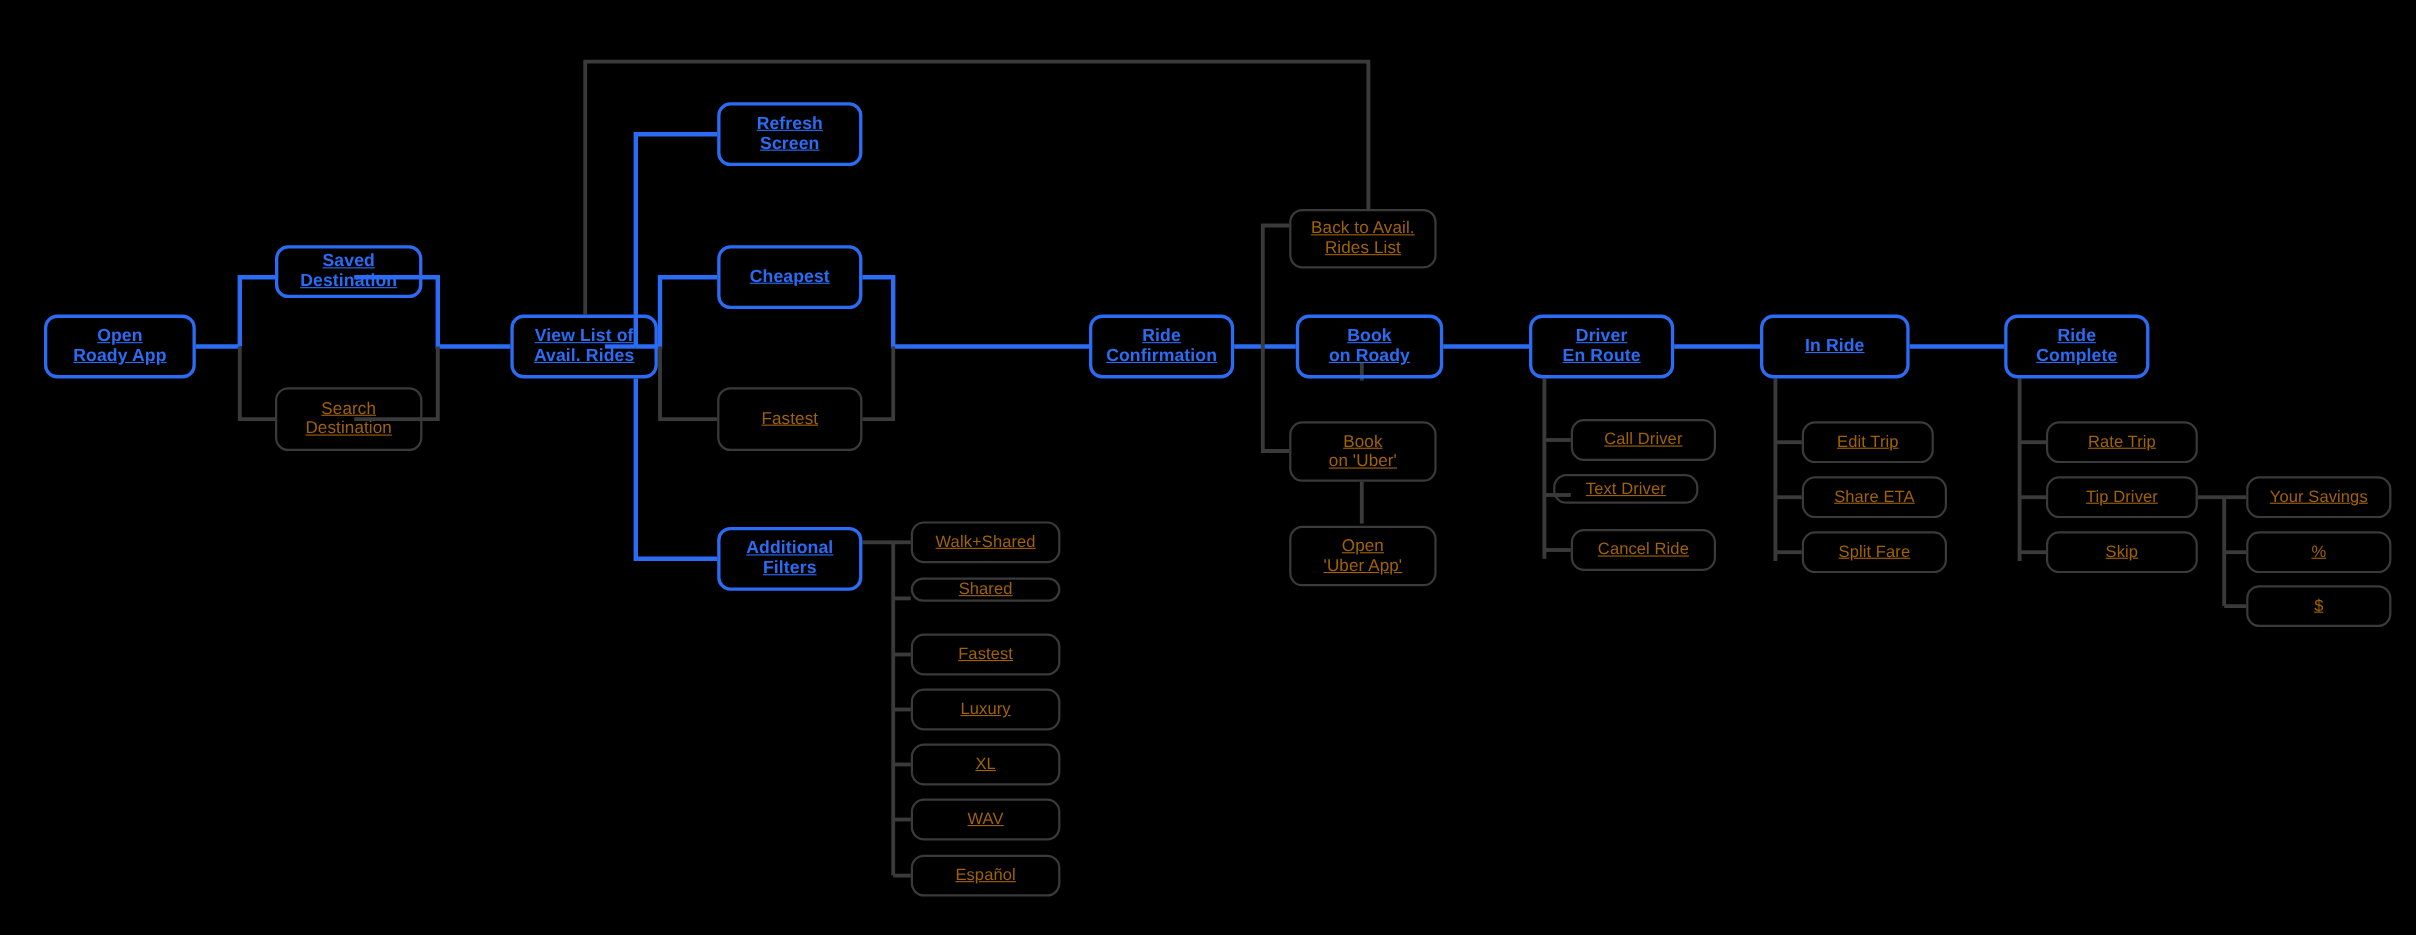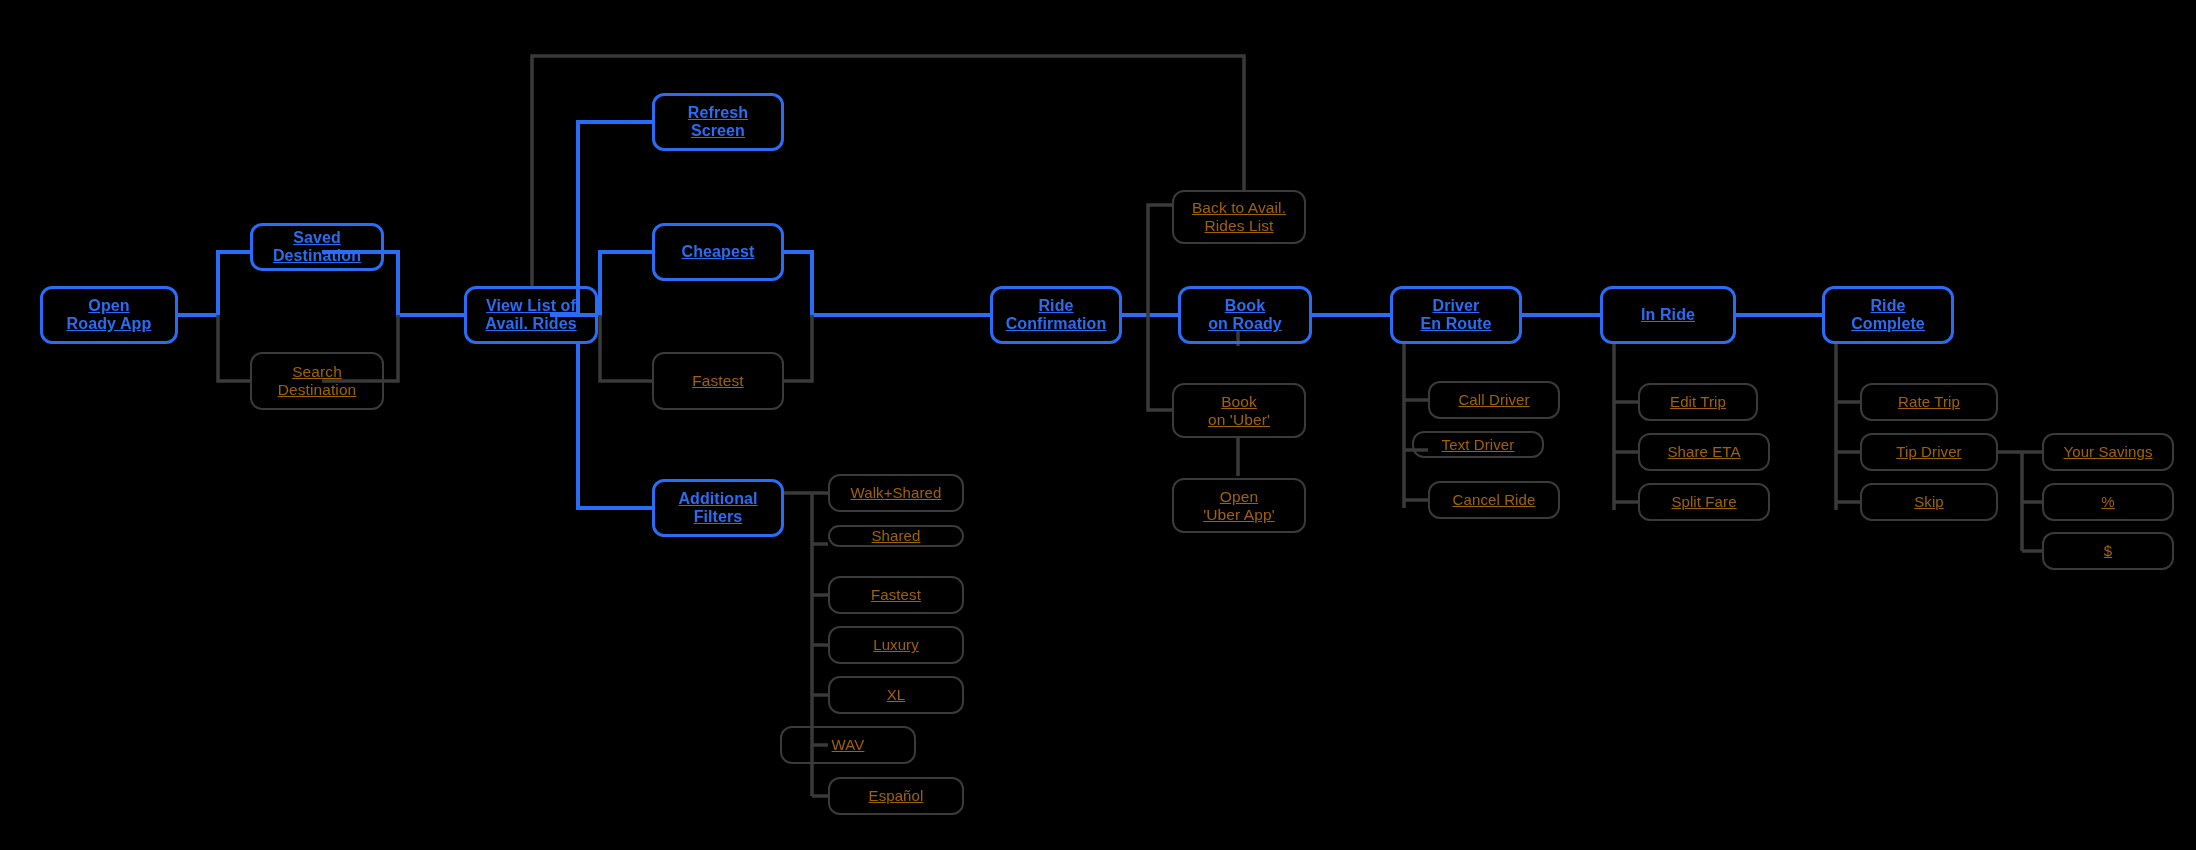--- a/index.html
+++ b/index.html
@@ -183,21 +183,21 @@
   <div class="node secondary small" style="left:828px; top:474px; width:136px; height:38px;">Walk+Shared</div>
 
   <div class="node secondary small" style="left:828px; top:525px; width:136px; height:22px;">Shared</div>
 
   <div class="node secondary small" style="left:828px; top:576px; width:136px; height:38px;">Fastest</div>
 
   <div class="node secondary small" style="left:828px; top:626px; width:136px; height:38px;">Luxury</div>
 
   <div class="node secondary small" style="left:828px; top:676px; width:136px; height:38px;">XL</div>
 
-  <div class="node secondary small" style="left:780px; top:726px; width:136px; height:38px;">WAV</div>
+  <div class="node secondary small" style="left:828px; top:726px; width:136px; height:38px;">WAV</div>
 
   <div class="node secondary small" style="left:828px; top:777px; width:136px; height:38px;">Español</div>
 
   <div class="node primary" style="left:990px; top:286px; width:132px; height:58px;">Ride
 Confirmation</div>
 
   <div class="node secondary" style="left:1172px; top:190px; width:134px; height:54px;">Back to Avail.
 Rides List</div>
 
   <div class="node primary" style="left:1178px; top:286px; width:134px; height:58px;">Book

